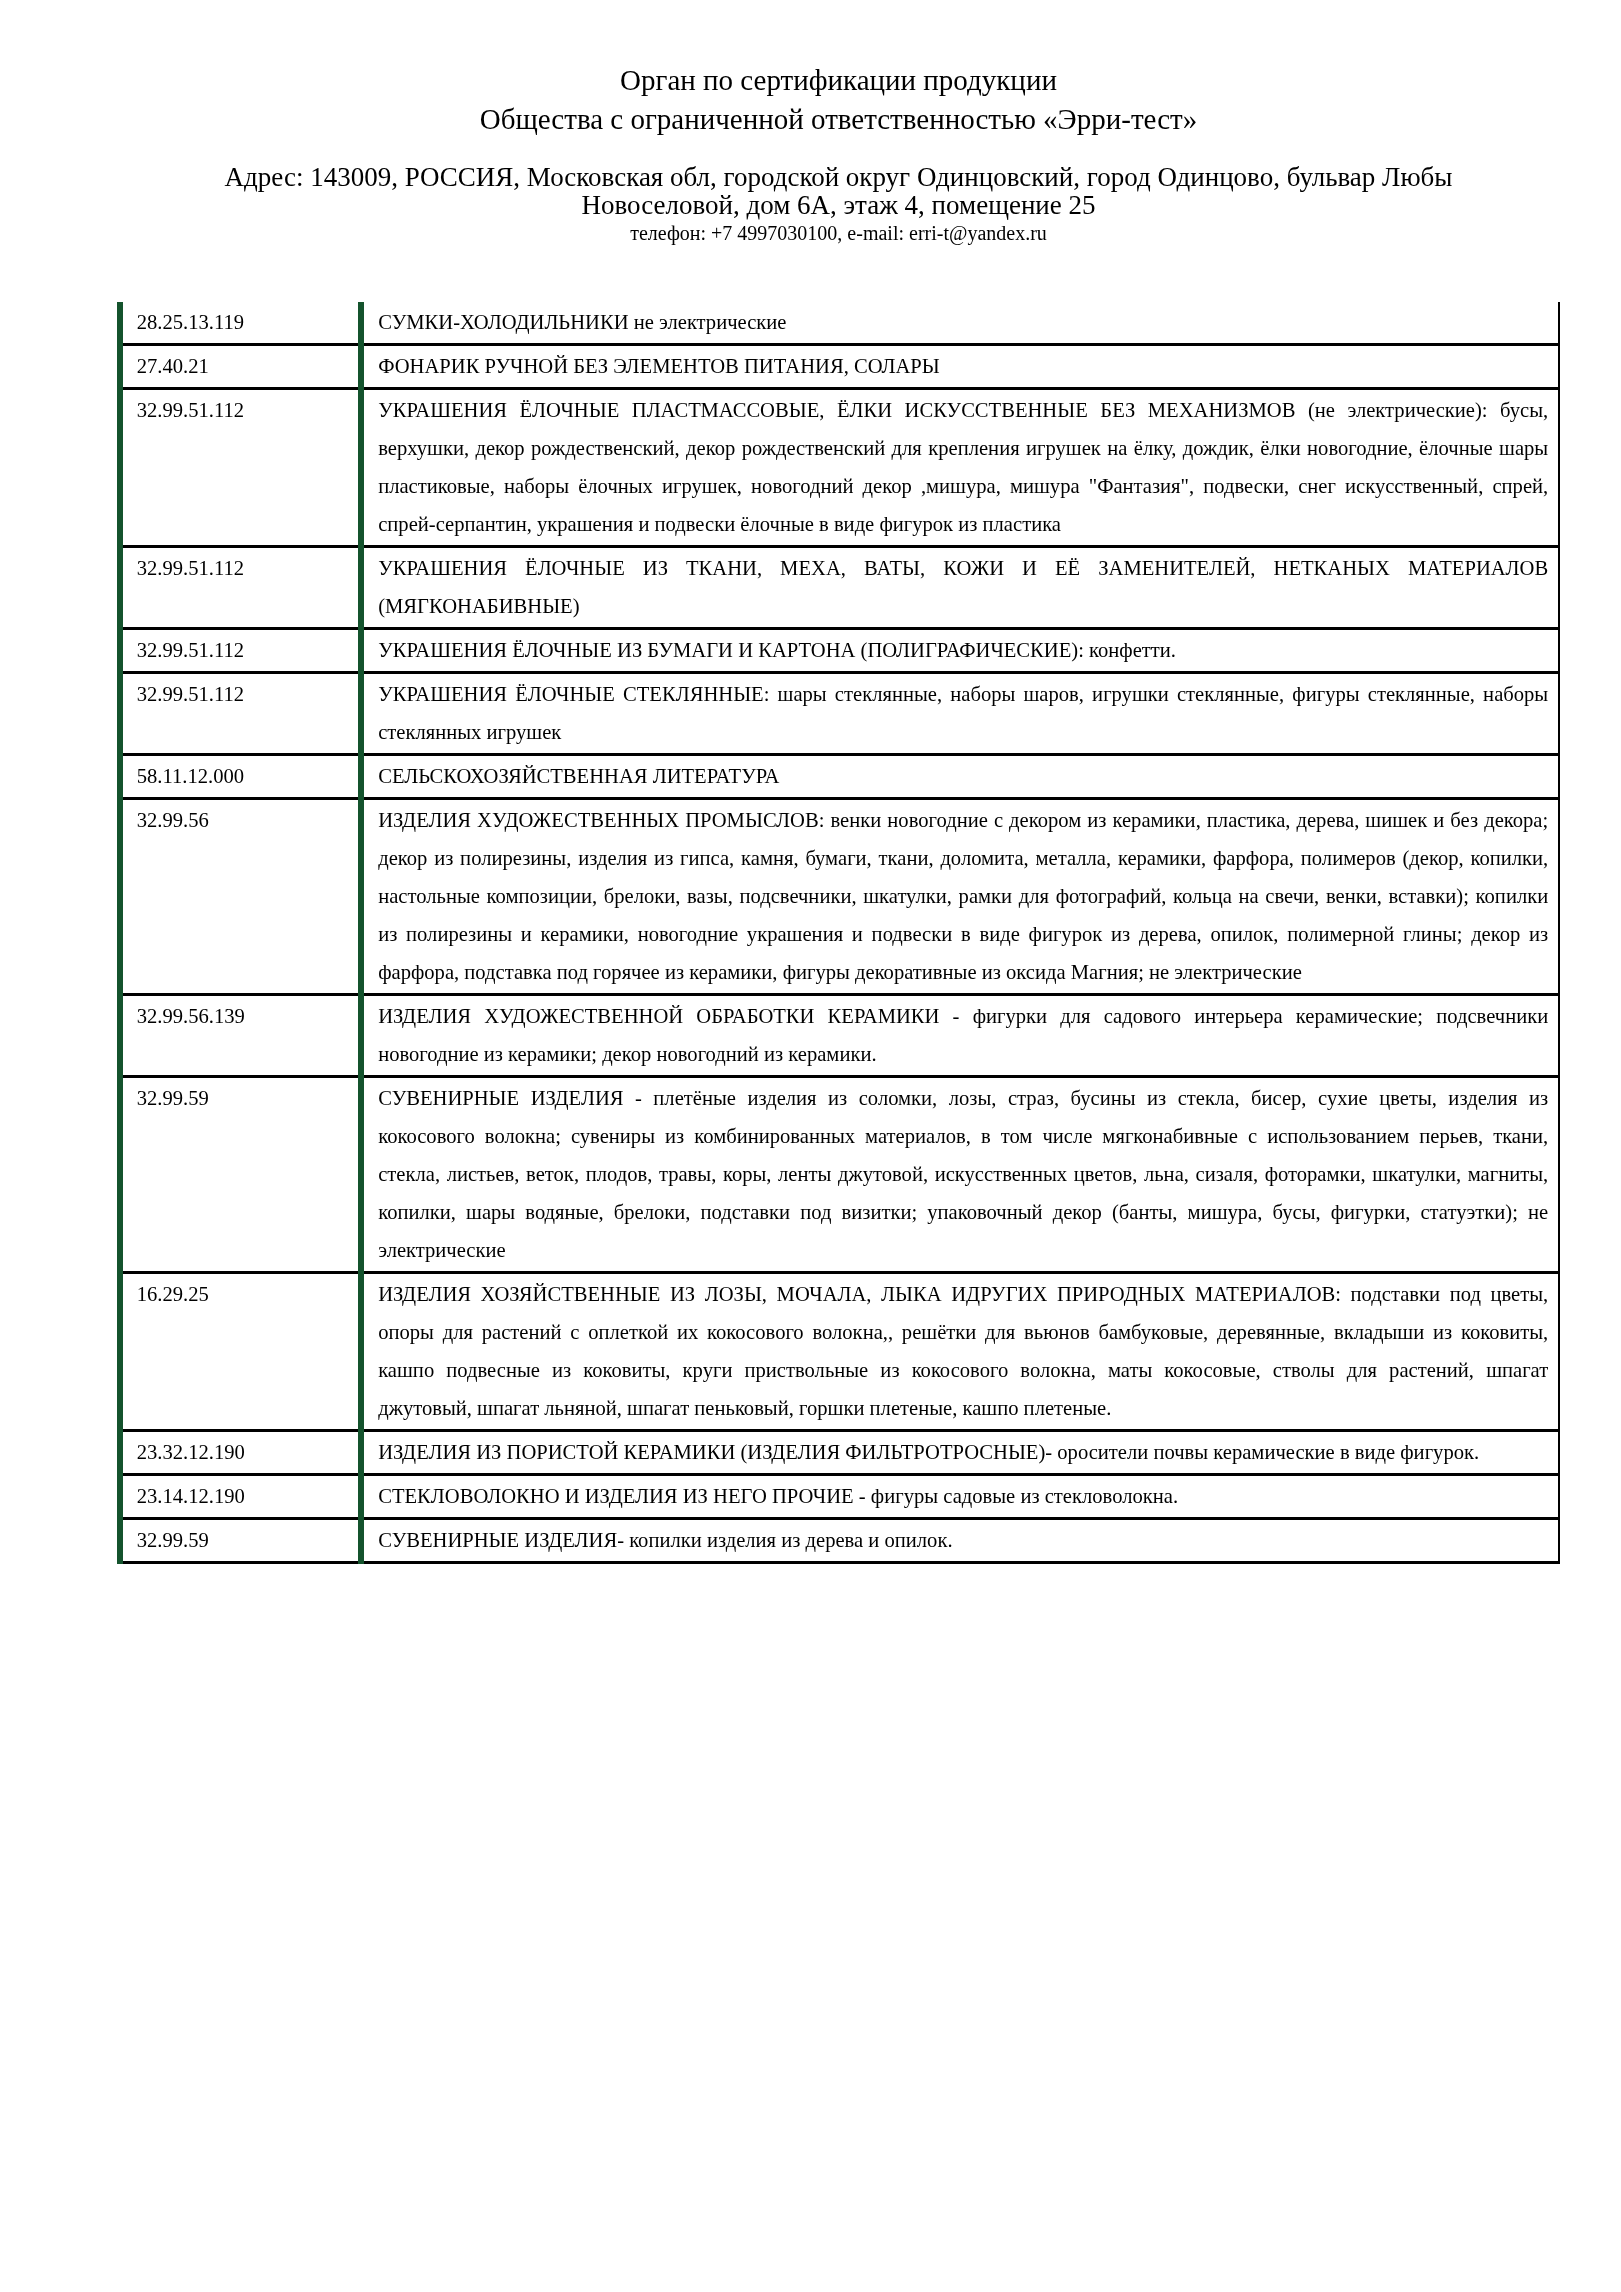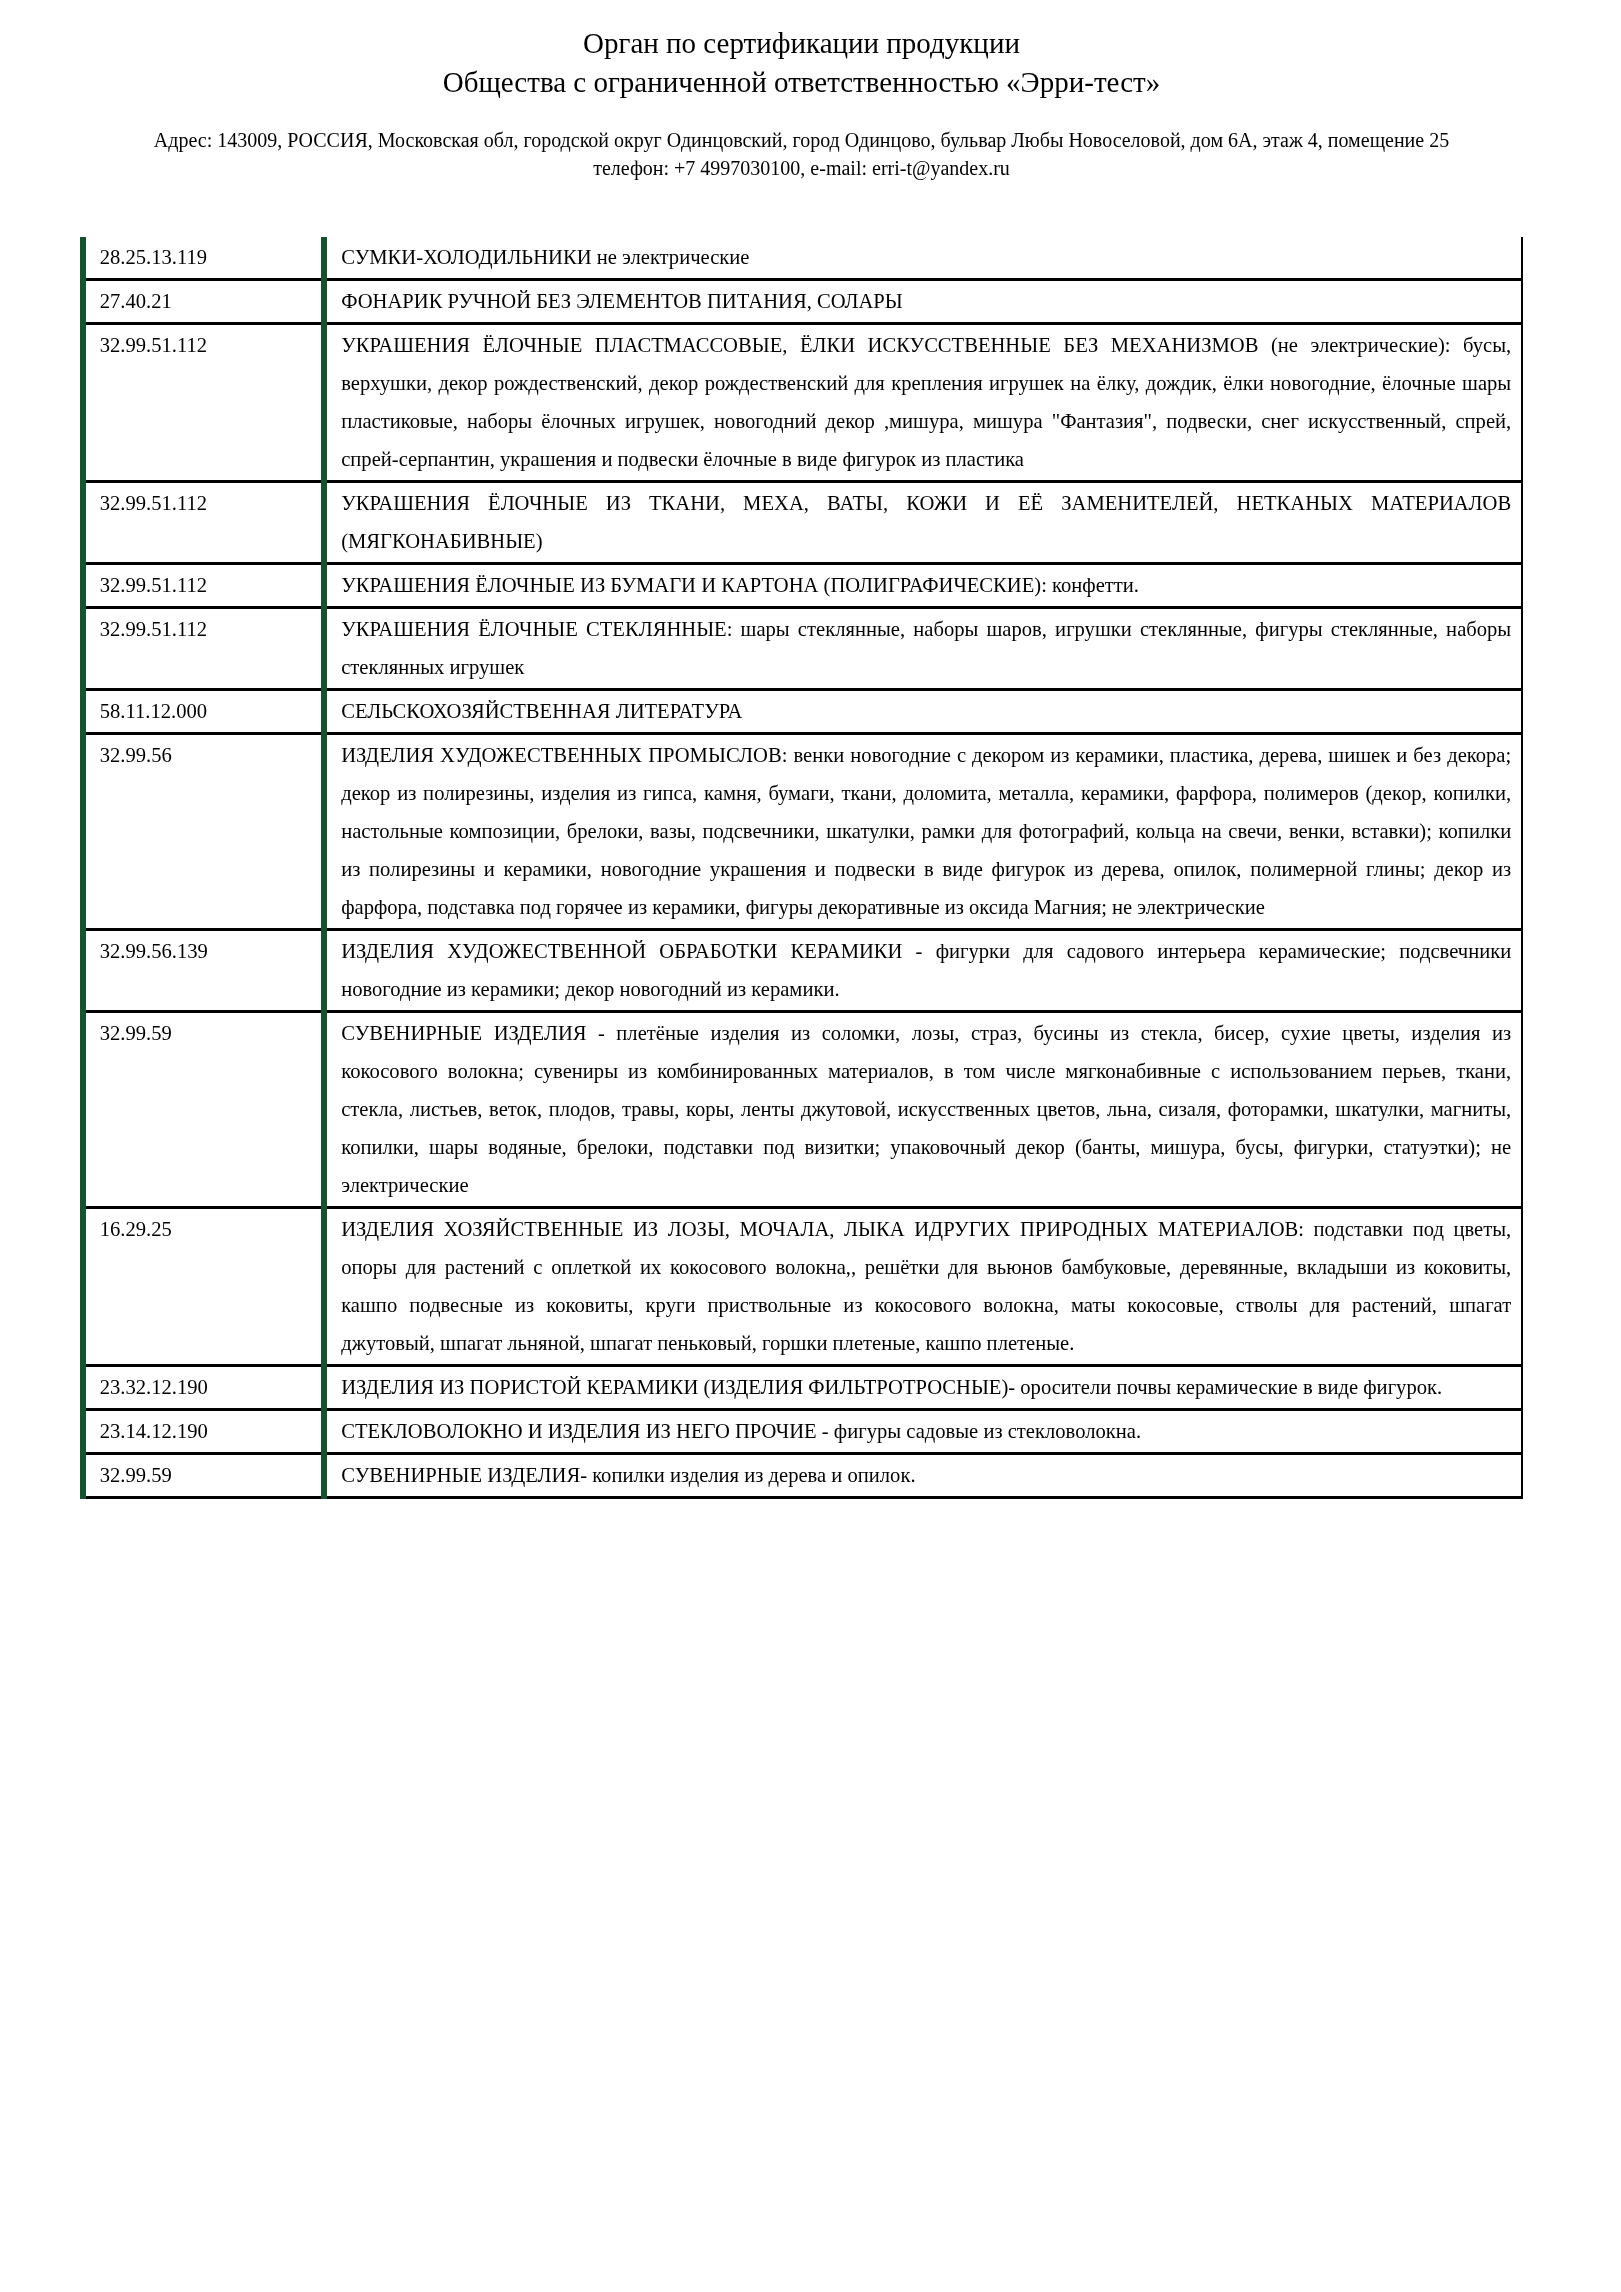--- a/index.html
+++ b/index.html
@@ -9,33 +9,33 @@
     color: #000000;
     font-family: "Liberation Serif", "DejaVu Serif", serif;
   }
   body {
     width: 1621px;
     min-height: 2293px;
     position: relative;
   }
   .page {
     width: 1443px;
-    margin-left: 80px;
-    padding-top: 24px;
+    margin-left: 117px;
+    padding-top: 61px;
   }
   .header {
     text-align: center;
   }
   .title-line {
     font-size: 29px;
     line-height: 39px;
     font-weight: normal;
   }
   .address-line {
-    font-size: 20px;
+    font-size: 27px;
     line-height: 28px;
     margin-top: 23.5px;
     width: 1313px;
     margin-left: auto;
     margin-right: auto;
   }
   .contact-line {
     font-size: 20px;
     line-height: 28px;
   }

